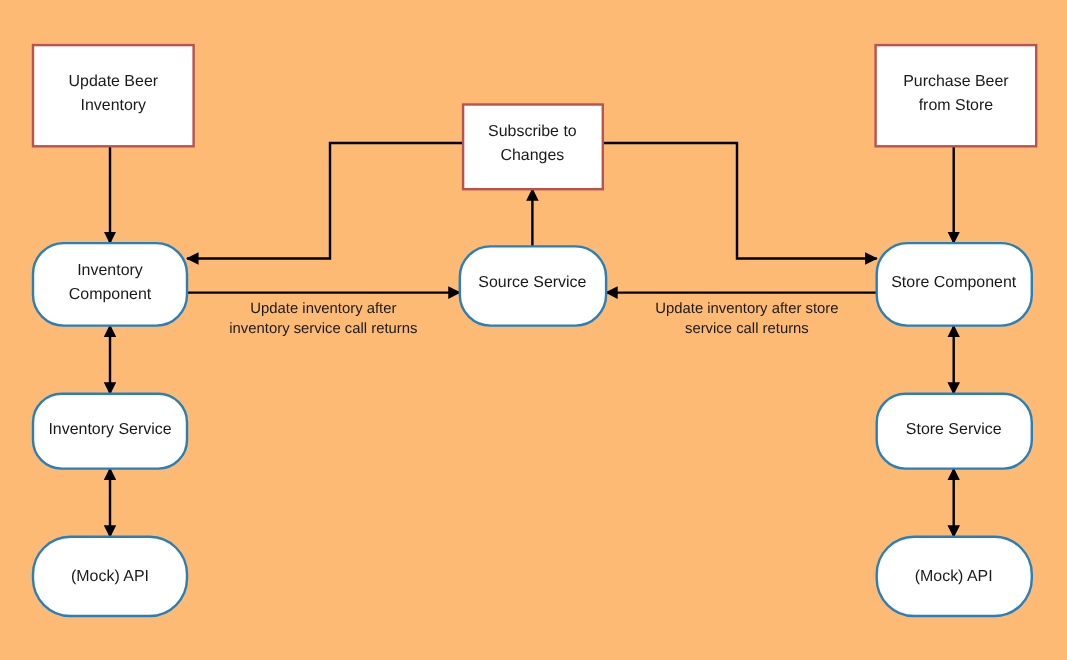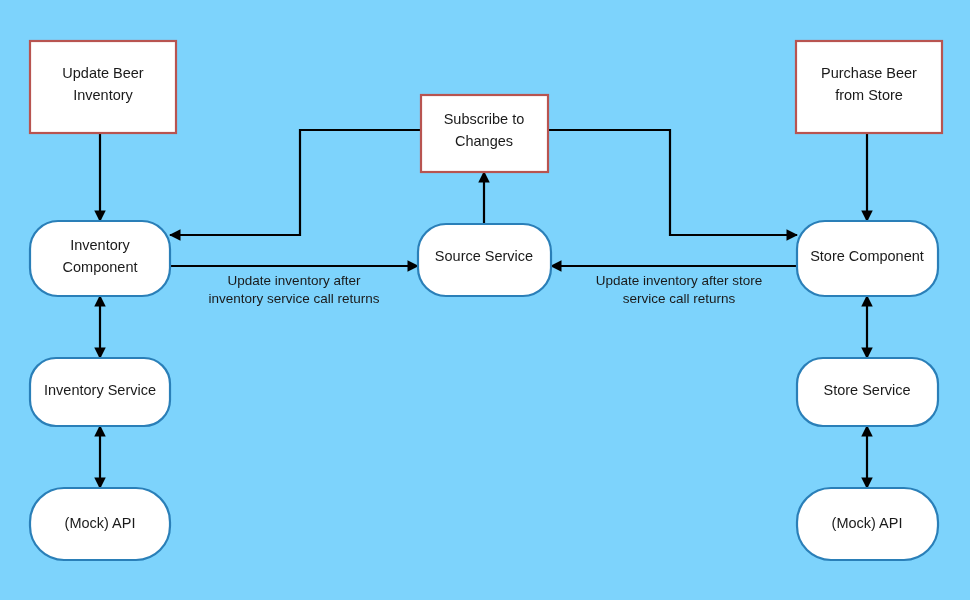--- a/index.html
+++ b/index.html
@@ -10,21 +10,21 @@
   body {
     width: 970px;
     height: 600px;
     overflow: hidden;
     font-family: "Liberation Sans", sans-serif;
   }
   #diagram-root {
     position: relative;
     width: 970px;
     height: 600px;
-    background: #7dd3fc;
+    background: #fdba74;
   }
   svg.canvas {
     position: absolute;
     top: 0;
     left: 0;
     width: 970px;
     height: 600px;
     display: block;
   }
   .node-rect {

